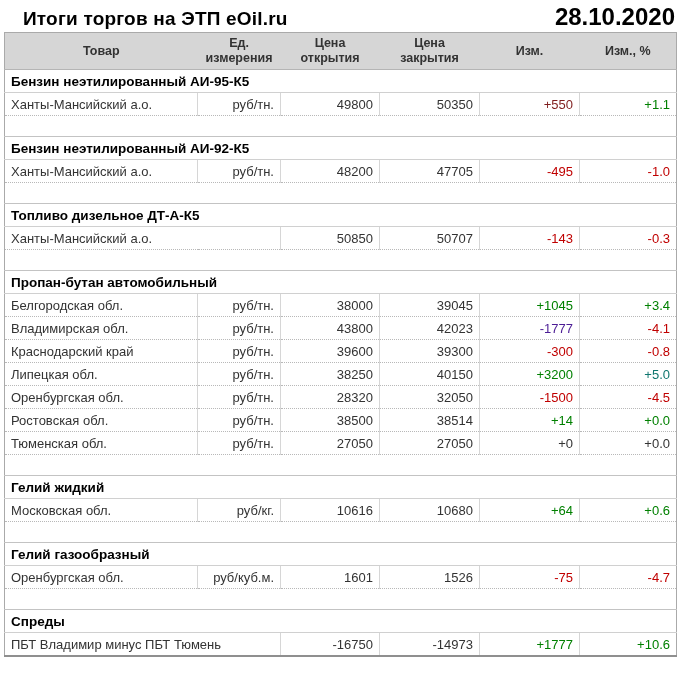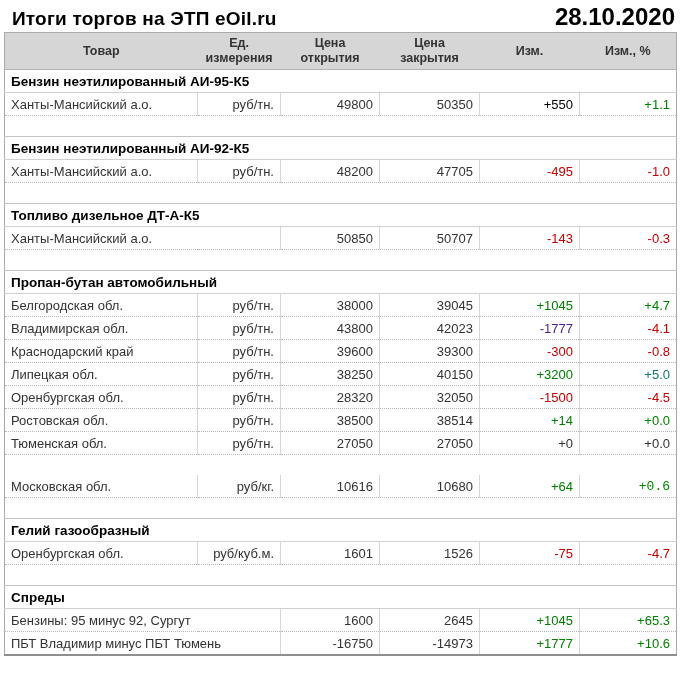--- a/index.html
+++ b/index.html
@@ -12,21 +12,21 @@
   .page {
     width: 680px;
     height: 678px;
     overflow: hidden;
     box-sizing: border-box;
   }
   .topbar {
     display: flex;
     justify-content: space-between;
     align-items: baseline;
-    padding: 3px 5px 2px 12px;
+    padding: 3px 5px 2px 23px;
     height: 25px;
   }
   .page-title {
     font-size: 19px;
     font-weight: bold;
     color: #000000;
     letter-spacing: 0.2px;
   }
   .report-date {
     font-size: 24px;
@@ -118,21 +118,21 @@
     </thead>
     <tbody id="table-body">
         <tr class="section-row">
           <td colspan="6">Бензин неэтилированный АИ-95-К5</td>
         </tr>
         <tr class="data-row">
           <td>Ханты-Мансийский а.о.</td>
           <td class="unit">руб/тн.</td>
           <td class="num">49800</td>
           <td class="num">50350</td>
-          <td class="num" style="color: #000000; margin-top: 16px;">+550</td>
+          <td class="num" style="color: #7f1d1d; margin-top: 16px;">+550</td>
           <td class="num" style="color: rgb(0, 128, 0);">+1.1</td>
         </tr>
         <tr class="spacer-row">
           <td colspan="6"></td>
         </tr>
         <tr class="section-row">
           <td colspan="6">Бензин неэтилированный АИ-92-К5</td>
         </tr>
         <tr class="data-row">
           <td>Ханты-Мансийский а.о.</td>
@@ -160,21 +160,21 @@
         </tr>
         <tr class="section-row">
           <td colspan="6">Пропан-бутан автомобильный</td>
         </tr>
         <tr class="data-row">
           <td>Белгородская обл.</td>
           <td class="unit">руб/тн.</td>
           <td class="num">38000</td>
           <td class="num">39045</td>
           <td class="num" style="color: rgb(0, 128, 0);">+1045</td>
-          <td class="num" style="color: rgb(0, 128, 0);">+4.7</td>
+          <td class="num" style="color: rgb(0, 128, 0);">+3.4</td>
         </tr>
         <tr class="data-row">
           <td>Владимирская обл.</td>
           <td class="unit">руб/тн.</td>
           <td class="num">43800</td>
           <td class="num">42023</td>
           <td class="num" style="color: #4c1d95;">-1777</td>
           <td class="num" style="color: rgb(192, 0, 0);">-4.1</td>
         </tr>
         <tr class="data-row">
@@ -212,28 +212,31 @@
         <tr class="data-row">
           <td>Тюменская обл.</td>
           <td class="unit">руб/тн.</td>
           <td class="num">27050</td>
           <td class="num">27050</td>
           <td class="num" style="color: rgb(51, 51, 51);">+0</td>
           <td class="num" style="color: rgb(51, 51, 51);">+0.0</td>
         </tr>
         <tr class="spacer-row">
           <td colspan="6"></td>
+        </tr>
+        <tr class="section-row">
+          <td colspan="6">Гелий жидкий</td>
         </tr>
         <tr class="data-row">
           <td>Московская обл.</td>
           <td class="unit">руб/кг.</td>
           <td class="num">10616</td>
           <td class="num">10680</td>
           <td class="num" style="color: rgb(0, 128, 0);">+64</td>
-          <td class="num" style="color: rgb(0, 128, 0); font-family: Liberation Mono, monospace;">+0.6</td>
+          <td class="num" style="color: rgb(0, 128, 0);">+0.6</td>
         </tr>
         <tr class="spacer-row">
           <td colspan="6"></td>
         </tr>
         <tr class="section-row">
           <td colspan="6">Гелий газообразный</td>
         </tr>
         <tr class="data-row">
           <td>Оренбургская обл.</td>
           <td class="unit">руб/куб.м.</td>
@@ -242,27 +245,20 @@
           <td class="num" style="color: rgb(192, 0, 0);">-75</td>
           <td class="num" style="color: rgb(192, 0, 0);">-4.7</td>
         </tr>
         <tr class="spacer-row">
           <td colspan="6"></td>
         </tr>
         <tr class="section-row">
           <td colspan="6">Спреды</td>
         </tr>
         <tr class="data-row">
-          <td colspan="2">Бензины: 95 минус 92, Сургут</td>
-          <td class="num">1600</td>
-          <td class="num">2645</td>
-          <td class="num" style="color: rgb(0, 128, 0);">+1045</td>
-          <td class="num" style="color: rgb(0, 128, 0);">+65.3</td>
-        </tr>
-        <tr class="data-row">
           <td colspan="2">ПБТ Владимир минус ПБТ Тюмень</td>
           <td class="num">-16750</td>
           <td class="num">-14973</td>
           <td class="num" style="color: rgb(0, 128, 0);">+1777</td>
           <td class="num" style="color: rgb(0, 128, 0);">+10.6</td>
         </tr>
       </tbody>
   </table>
 
 </div>

